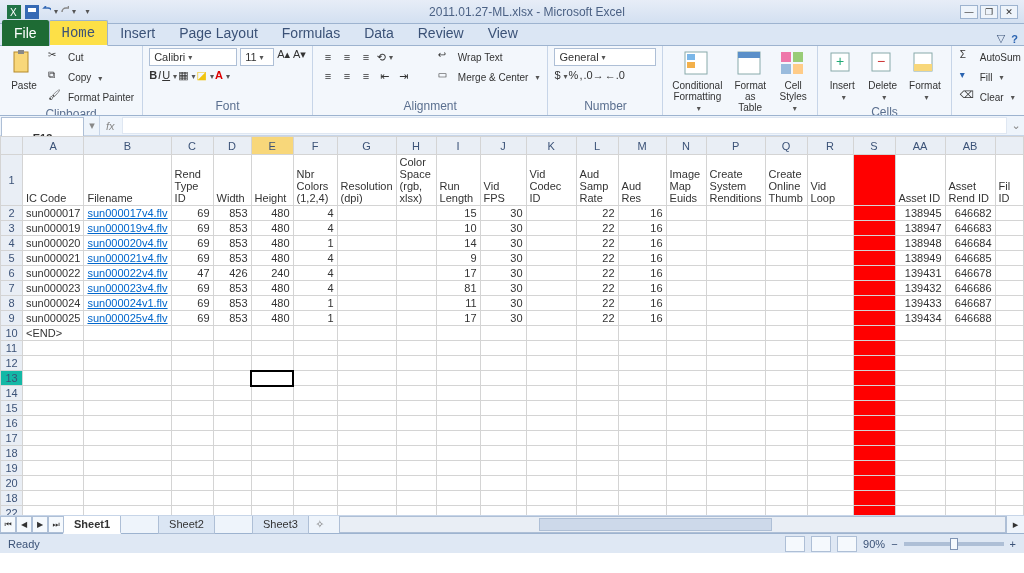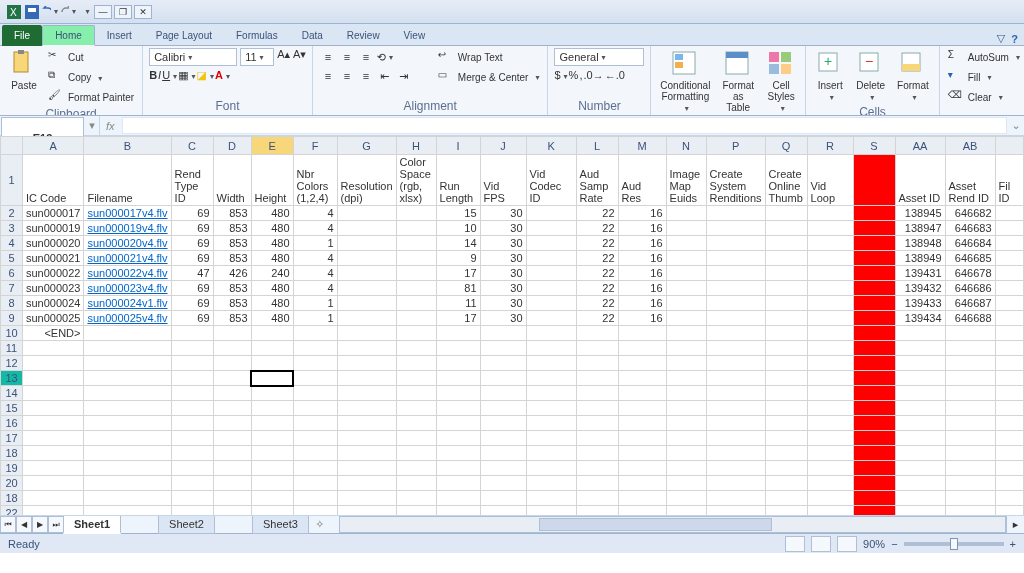--- a/index.html
+++ b/index.html
@@ -8,23 +8,23 @@
 
 .titlebar { height: 24px; background: linear-gradient(#e7edf7,#d3e0f1); display: flex; align-items: center; padding: 0 6px; border-bottom: 1px solid #9db3cf; }
 .qat { display: flex; gap: 2px; align-items: center; }
 .qat .ic { width: 16px; height: 16px; display:flex; align-items:center; justify-content:center; }
 .title-text { flex: 1; text-align: center; font-size: 12px; color: #4b6184; }
 .win-btns { display:flex; gap:2px; }
 .win-btns span { width:18px; height:14px; display:flex;align-items:center;justify-content:center; border:1px solid #9db3cf; background:#eef4fb; font-size:9px; }
 
 
 .tabs { height: 22px; background:#dbe6f4; display:flex; align-items:flex-end; padding-left:2px; border-bottom:1px solid #9db3cf;}
-.tab { padding:4px 12px; font-size:10px; color:#3b5277; cursor:pointer; }
+.tab { padding:4px 12px; font-size:14px; color:#3b5277; cursor:pointer; }
 .tab.file { background:#1e6b34; color:#fff; border-radius:2px 2px 0 0; margin-bottom:-1px; padding:5px 12px;}
-.tab.active { background:#86efac; border:1px solid #9db3cf; border-bottom:1px solid #f5f9fd; border-radius:2px 2px 0 0; margin-bottom:-1px; padding:4px 12px;}
+.tab.active { background:#fde047; border:1px solid #9db3cf; border-bottom:1px solid #f5f9fd; border-radius:2px 2px 0 0; margin-bottom:-1px; padding:4px 12px;font-family:Liberation Mono, monospace;}
 .help-area { margin-left:auto; display:flex; gap:6px; align-items:center; padding-right:6px; }
 
 
 .ribbon { height:70px; background:#f3f7fc; border-bottom:1px solid #9db3cf; display:flex; overflow:hidden;}
 .group { border-right:1px solid #c7d5e8; padding:2px 6px 0 6px; display:flex; flex-direction:column; justify-content:space-between; }
 .group-label { text-align:center; font-size:12px; color:#5a6f8f; padding:1px 0 2px 0; border-top:0px; }
 .grp-body { display:flex; gap:4px; align-items:flex-start; }
 .big-btn { display:flex; flex-direction:column; align-items:center; justify-content:center; gap:2px; padding:2px 4px; min-width:36px; }
 .big-btn .ic { width:28px; height:28px; }
 .big-btn span { font-size:10px; text-align:center; line-height:1.1; }
@@ -46,21 +46,21 @@
 
 .grid-wrap { position:relative; height: calc(573px - 24px - 22px - 70px - 20px - 20px - 18px - 20px); overflow:hidden; }
 table.sheet { border-collapse:collapse; table-layout:fixed; }
 th, td { border:1px solid #d4d4d4; font-size:11px; padding:1px 3px; background:#fff; height:15px; overflow:hidden; white-space:nowrap; }
 th { background:#e9eef5; font-weight:normal; text-align:center; color:#3b5277; position:sticky; }
 th.rowh { width:22px; background:#e9eef5; text-align:center; }
 th.colh { height:18px; }
 th.colh.sel { background:#f8d77a; }
 th.rowh.sel { background:#14b8a6; }
 td { text-align:right; }
-td.l { text-align:right; }
+td.l { text-align:left; }
 td.link { color:#0066cc; text-decoration:underline; text-align:left;}
 td.redcol { background:#ff0000; }
 td.selcell { outline:2px solid #000; outline-offset:-1px; }
 tr.header-row td { text-align:left; vertical-align:bottom; white-space:normal; line-height:1.1; height:48px;}
 
 
 .hscroll-row { height:18px; display:flex; background:#eef4fb; border-top:1px solid #c7d5e8;}
 .sheet-tab-area { display:flex; align-items:center; }
 .nav-btn { width:16px; height:17px; border:1px solid #aebfd6; background:#f5f9fd; display:flex;align-items:center;justify-content:center; font-size:8px;}
 .sheet-tab { padding:2px 10px; border:1px solid #aebfd6; border-top:none; background:#fff; font-size:11px; margin-left:-1px; }
@@ -99,20 +99,21 @@
           <path d="M10 6a4 4 0 0 0-4-4H2l2-2" fill="none" stroke="#3569b5" stroke-width="1.5"></path>
         </svg>
       </span>
     <span class="ic dd">
         <svg width="12" height="12">
           <path d="M2 6a4 4 0 0 1 4-4h4l-2-2" fill="none" stroke="#888" stroke-width="1.5"></path>
         </svg>
       </span>
     <span class="ic dd"></span>
   </div>
+  <div class="title-text">2011.01.27-ML.xlsx - Microsoft Excel</div>
   <div class="win-btns">
     <span>—</span>
     <span>❐</span>
     <span>✕</span>
   </div>
 </div>
 
 <div class="tabs">
   <div class="tab file">File</div>
   <div class="tab active">Home</div>
@@ -204,21 +205,21 @@
             <span class="ic">▭</span>
             <span>Merge &amp; Center</span>
           </div>
       </div>
     </div>
     <div class="group-label">Alignment</div>
   </div>
 
   <div class="group">
     <div class="grp-body" style="flex-direction:column; gap:3px;">
-      <div class="combo dd" style="width:90px">General</div>
+      <div class="combo dd" style="width:102px">General</div>
       <div style="display:flex; gap:1px;">
         <div class="cell dd">$</div>
         <div class="cell">%</div>
         <div class="cell">,</div>
         <div class="cell">.0→</div>
         <div class="cell">←.0</div>
       </div>
     </div>
     <div class="group-label">Number</div>
   </div>

